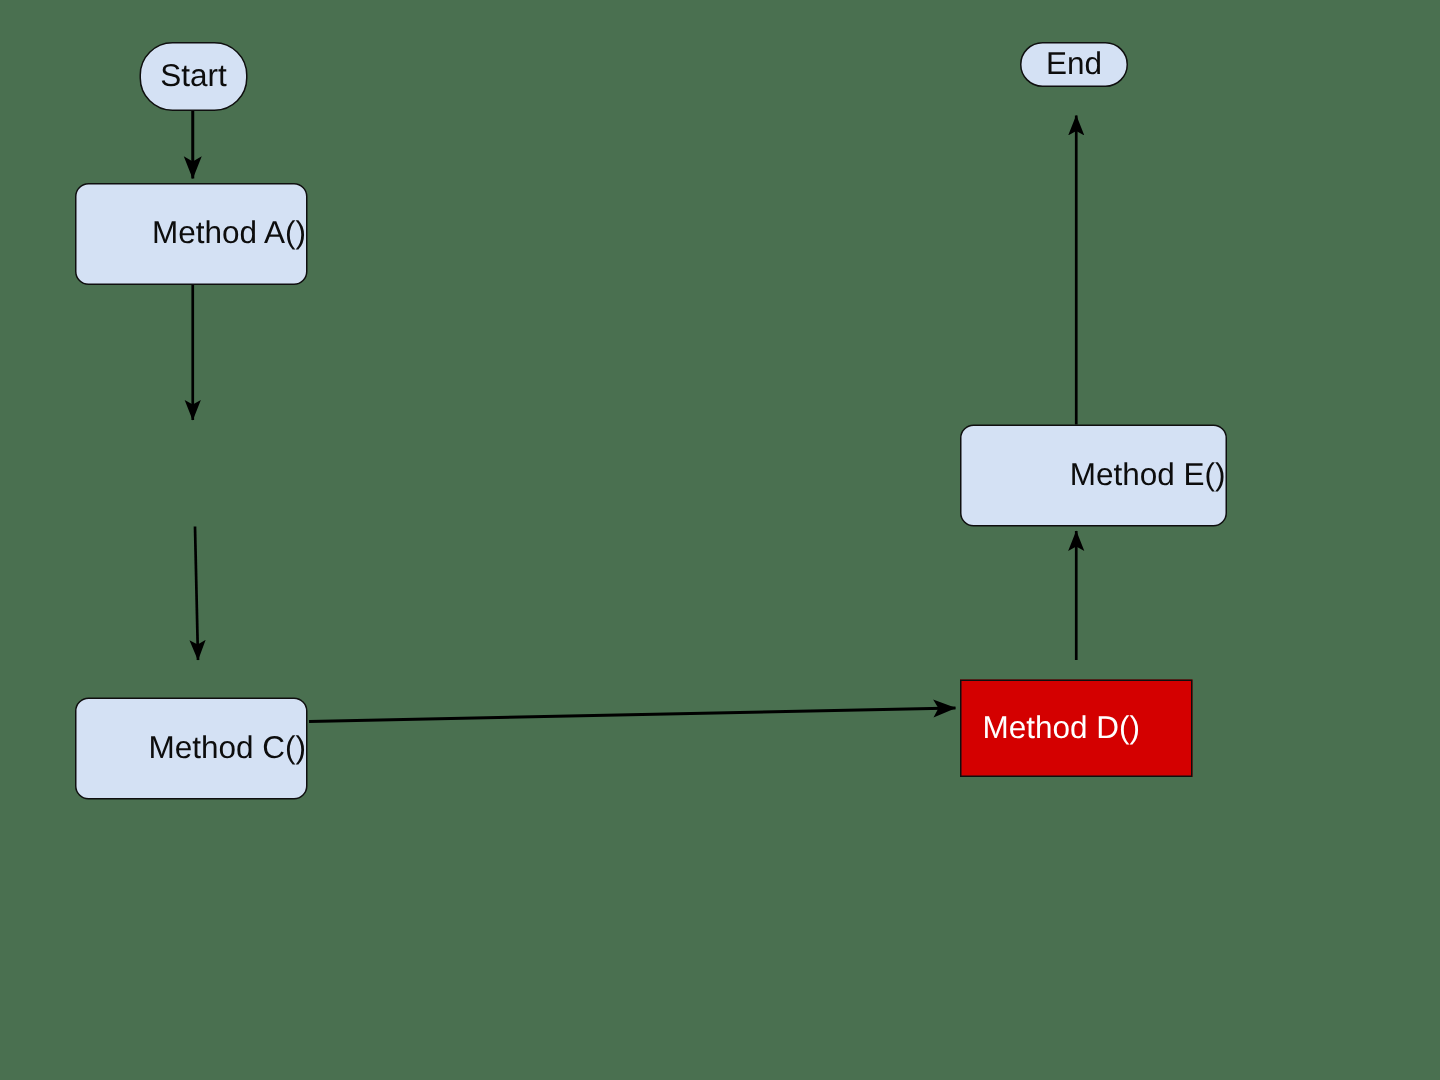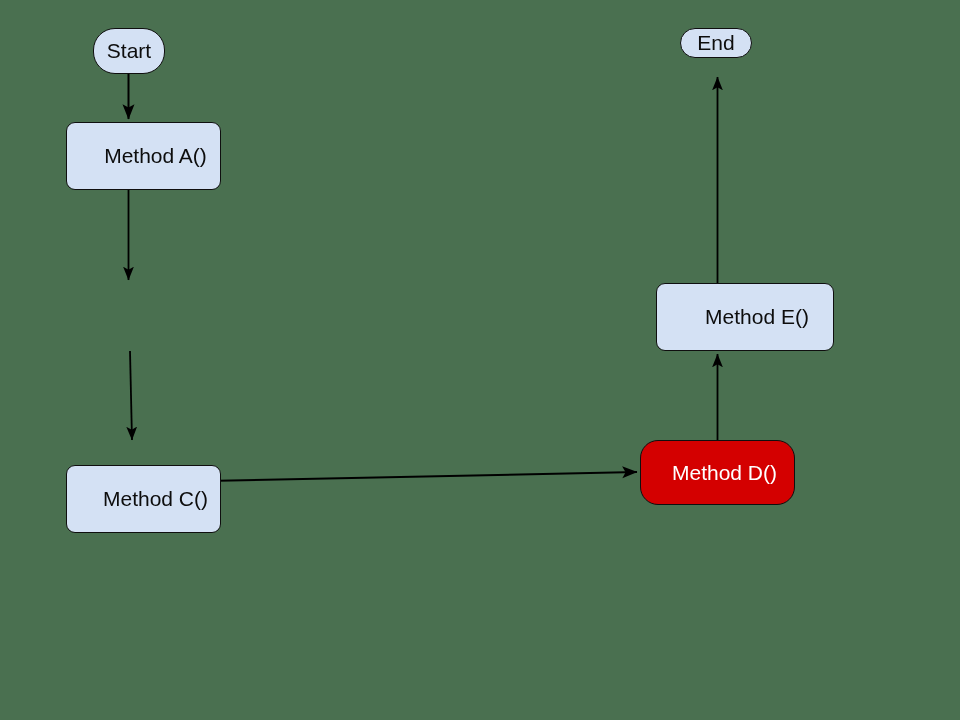--- a/index.html
+++ b/index.html
@@ -33,36 +33,36 @@
     display: flex;
     align-items: center;
     font-size: 21px;
     line-height: 1.2;
     color: #0d0d0d;
     white-space: nowrap;
   }
   .node.process {
     background: #d4e1f4;
     border-radius: 9px;
-    justify-content: center;
+    justify-content: flex-end;
     padding-left: 24px;
-    margin-left: 16px;
   }
   .node.terminator {
     background: #d4e1f4;
     border-radius: 22px;
     justify-content: center;
     padding: 0;
   }
   .node.highlight {
     background: #d40000;
     color: #ffffff;
-    border-radius: 18px;
-    justify-content: center;
+    border-radius: 0;
+    justify-content: flex-start;
     padding-left: 14px;
+    margin-top: 13px;
   }
   .node-label {
     pointer-events: none;
   }
 </style>
 </head>
 <body>
 
 <div id="diagram-canvas">
 

